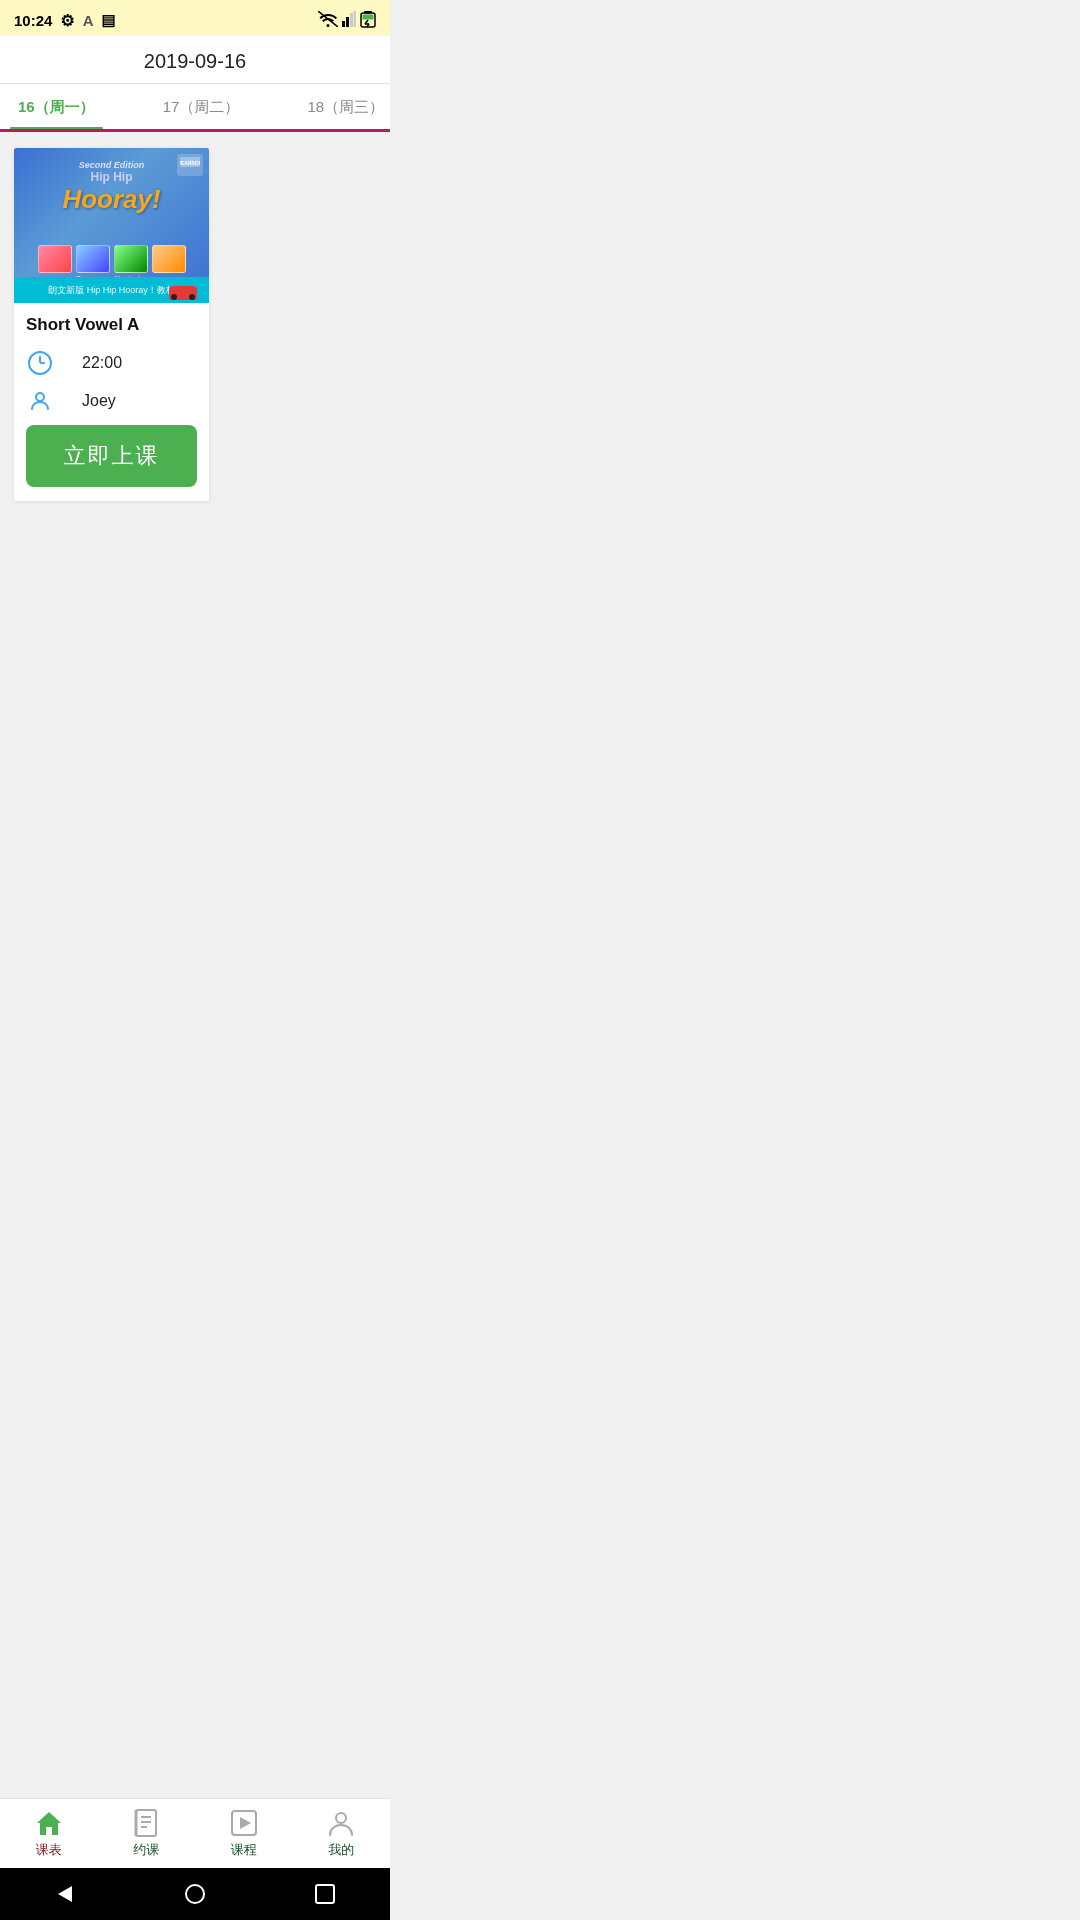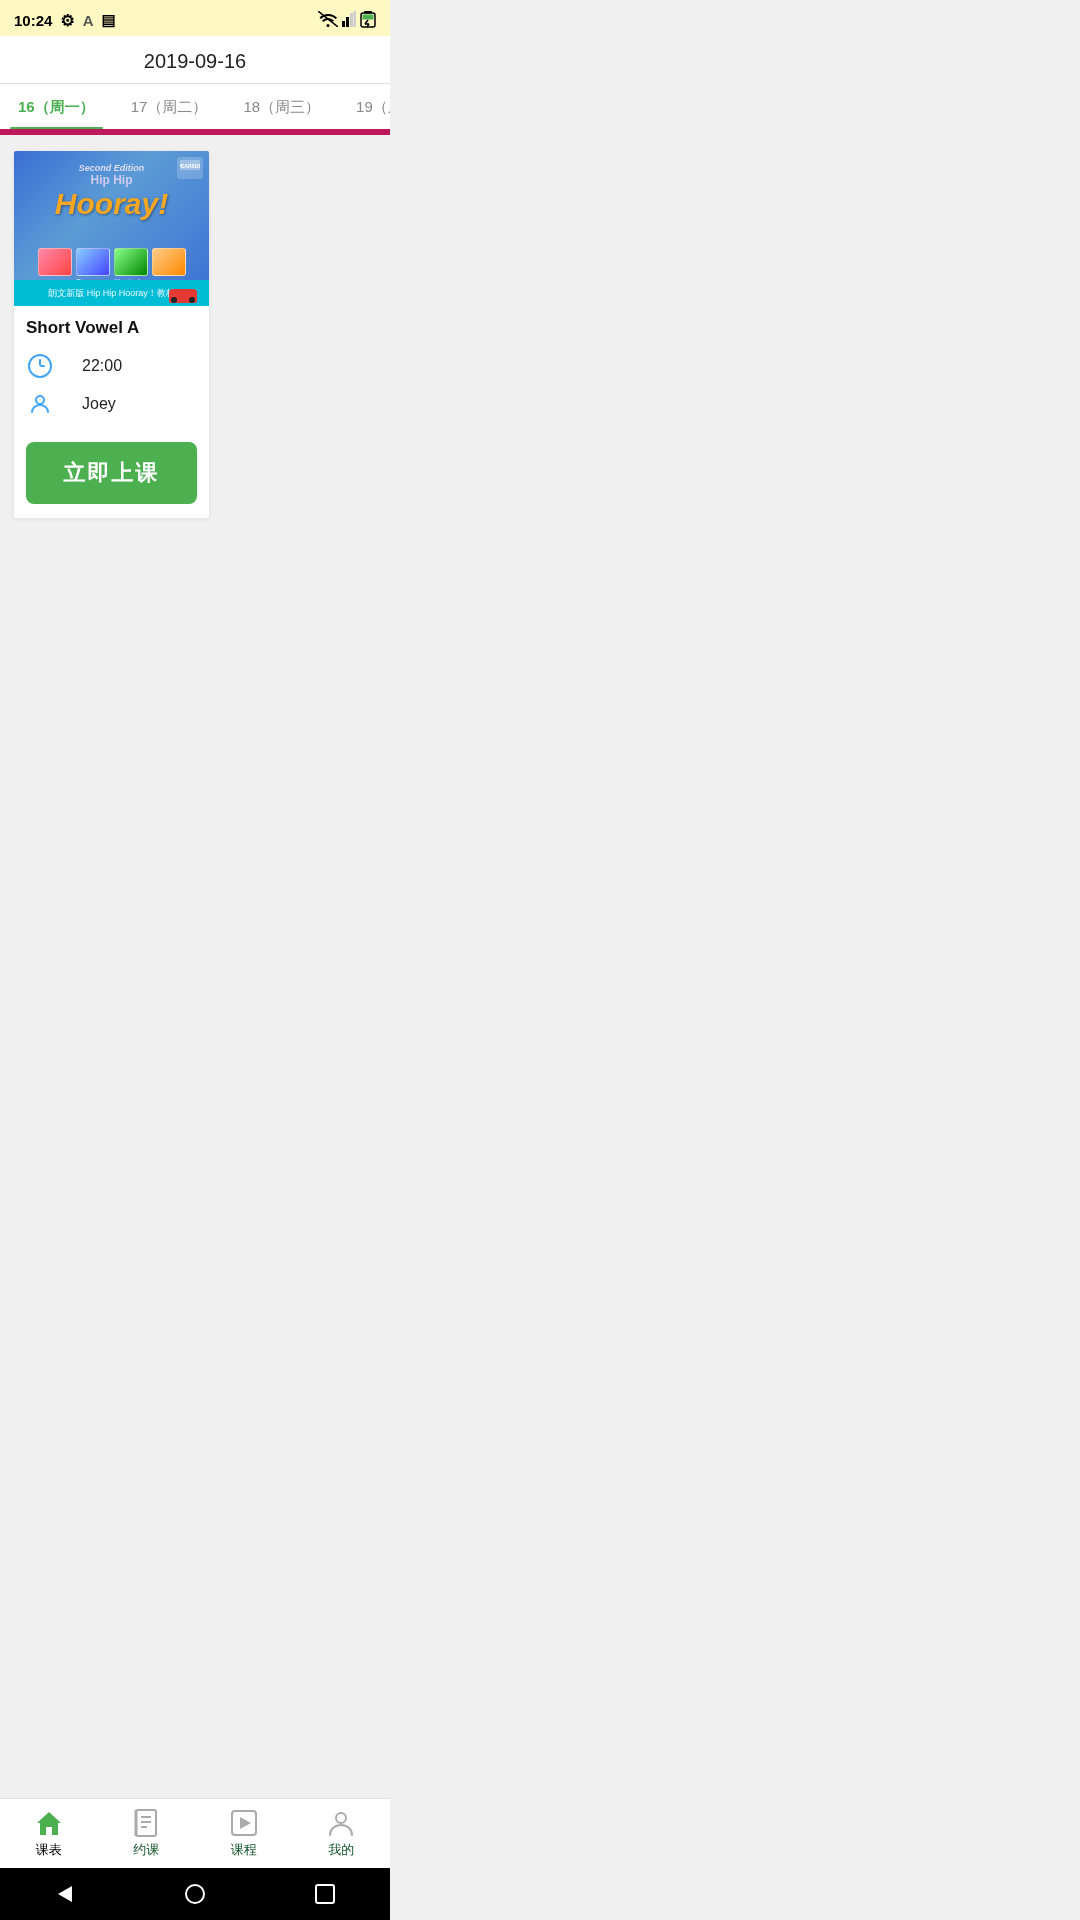--- a/index.html
+++ b/index.html
@@ -49,22 +49,23 @@
       font-weight: 500;
       color: #222;
       border-bottom: 1px solid #e0e0e0;
     }
 
     
     .day-tabs {
       background: #fff;
       display: flex;
       overflow-x: auto;
-      border-bottom: 6px solid #be185d;
+      border-bottom: 3px solid #be185d;
       scrollbar-width: none;
+      gap: 32px;
     }
     .day-tabs::-webkit-scrollbar { display: none; }
 
     .day-tab {
       flex: 0 0 auto;
       padding: 14px 18px 12px 18px;
       font-size: 15px;
       color: #888;
       cursor: pointer;
       white-space: nowrap;
@@ -297,23 +298,22 @@
 
     
     .start-btn {
       width: 100%;
       background: #4caf50;
       color: #fff;
       border: none;
       border-radius: 8px;
       padding: 16px 0;
       font-size: 22px;
-      font-weight: 700;
+      font-weight: 400;
       cursor: pointer;
-      margin-top: 14px;
       letter-spacing: 2px;
     }
 
     
     .bottom-nav {
       background: #fff;
       display: flex;
       border-top: 1px solid #e0e0e0;
       height: 70px;
     }
@@ -331,21 +331,21 @@
       height: 28px;
       display: flex;
       align-items: center;
       justify-content: center;
     }
     .nav-label {
       font-size: 13px;
       color: #14532d;
     }
     .nav-item.active .nav-label {
-      color: #000000;
+      color: #7f1d1d;
     }
     .nav-item.active .nav-icon svg path,
     .nav-item.active .nav-icon svg rect,
     .nav-item.active .nav-icon svg polygon {
       fill: #4caf50;
     }
 
     
     .android-nav {
       background: #000;
@@ -431,21 +431,21 @@
         <div class="pearson-logo">
           <svg width="20" height="16" viewBox="0 0 20 16">
             <rect x="0" y="0" width="20" height="10" rx="1" fill="rgba(255,255,255,0.3)"></rect>
             <text x="10" y="8" text-anchor="middle" font-size="5" fill="#fff" font-weight="700">PEARSON</text>
           </svg>
         </div>
 
         <div class="hiphip">
           <div class="hip" style="font-size:9px; color:#dde; font-style:italic;">Second Edition</div>
           <div style="font-size:12px; color:#cce; font-weight:700;">Hip Hip</div>
-          <div class="hooray" style="font-size:30px; color:#f5a623; font-weight:900; font-style:italic; text-shadow:1px 1px 3px rgba(0,0,0,0.4);">Hooray!</div>
+          <div class="hooray" style="font-size:26px; color:#f5a623; font-weight:900; font-style:italic; text-shadow:1px 1px 3px rgba(0,0,0,0.4);">Hooray!</div>
         </div>
 
         <div class="cover-cards">
           <div class="cover-card-img c1"></div>
           <div class="cover-card-img c2"></div>
           <div class="cover-card-img c3"></div>
           <div class="cover-card-img c4"></div>
         </div>
 
         <div class="success-text">Success with stories</div>

